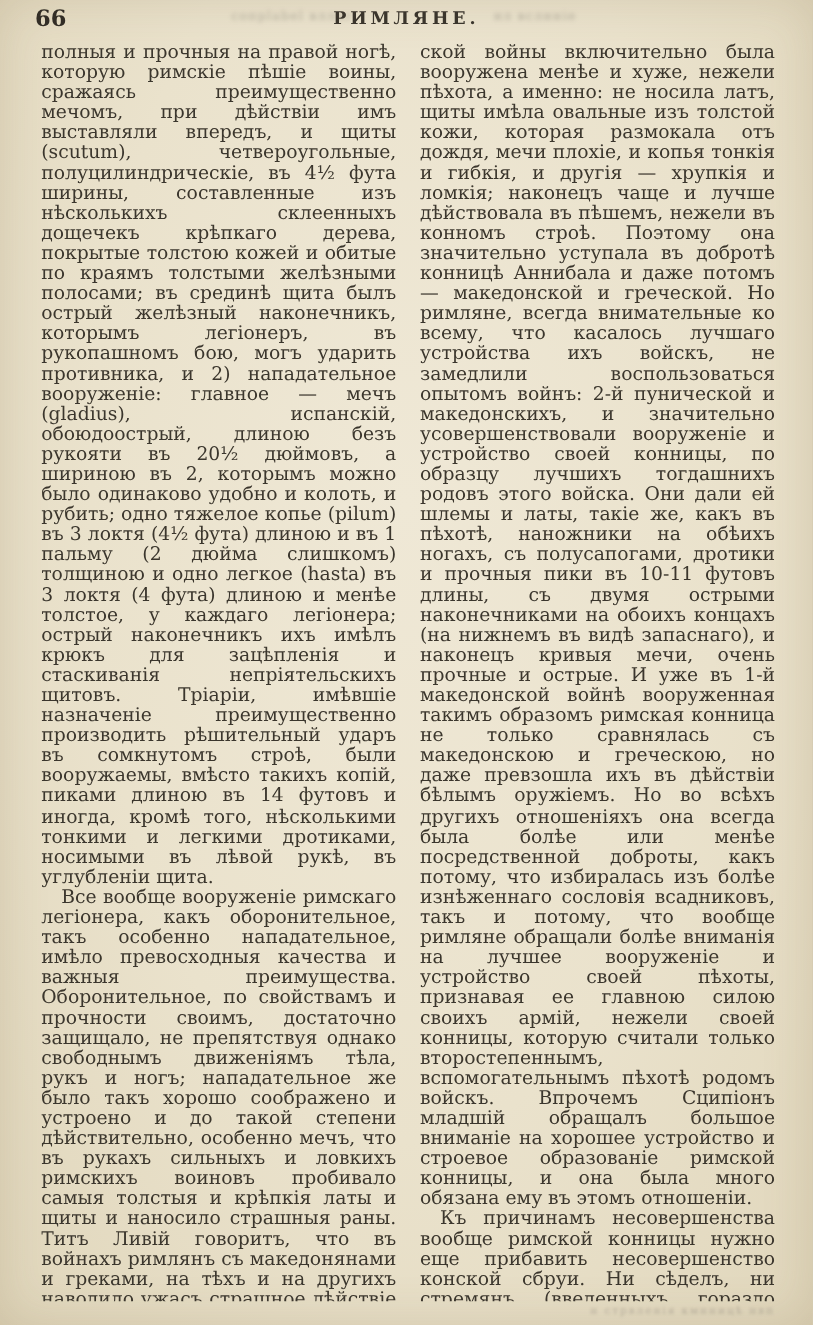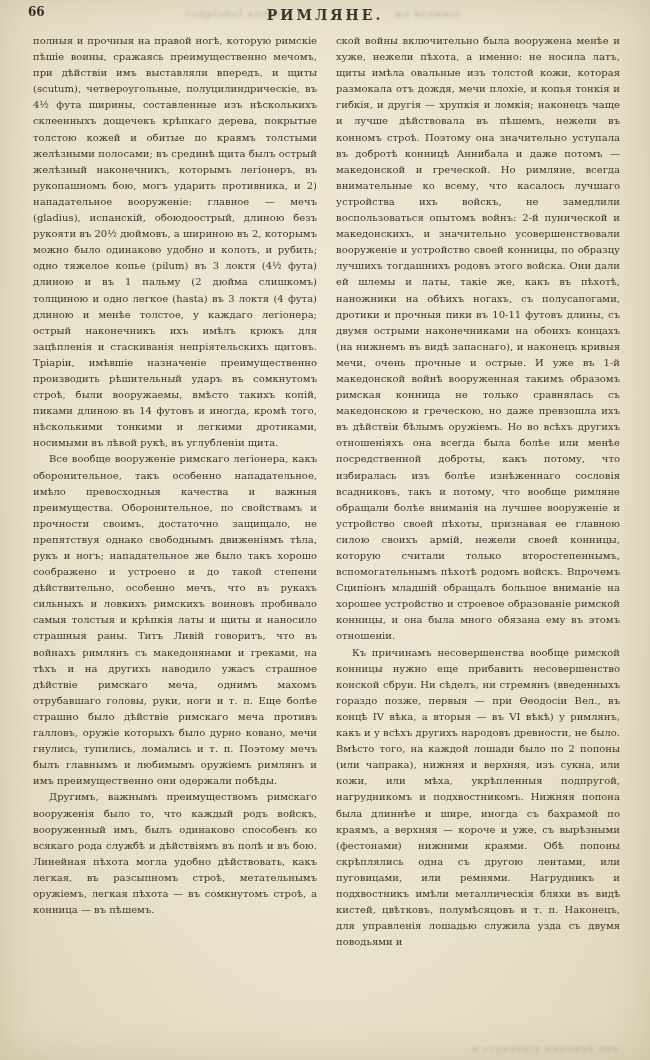--- a/index.html
+++ b/index.html
@@ -21,21 +21,21 @@
     position: absolute;
     top: 4px;
     left: 0;
     right: 0;
     height: 22px;
   }
   .page-number {
     position: absolute;
     left: 28px;
     top: 1px;
-    font-size: 12px;
+    font-size: 18px;
     font-weight: bold;
     color: #322d26;
   }
   .running-title {
     position: absolute;
     left: 0;
     right: 0;
     top: 3px;
     text-align: center;
     font-size: 14px;
@@ -78,21 +78,21 @@
     gap: 19px;
     overflow: hidden;
   }
   .col {
     width: 284px;
     height: 1008px;
     overflow: hidden;
   }
   .col p {
     margin: 0;
-    font-size: 10px;
+    font-size: 15px;
     line-height: 16.1px;
     text-align: justify;
     text-indent: 16px;
     color: #3b362d;
   }
   .col p.noindent {
     text-indent: 0;
   }
 </style>
 </head>

